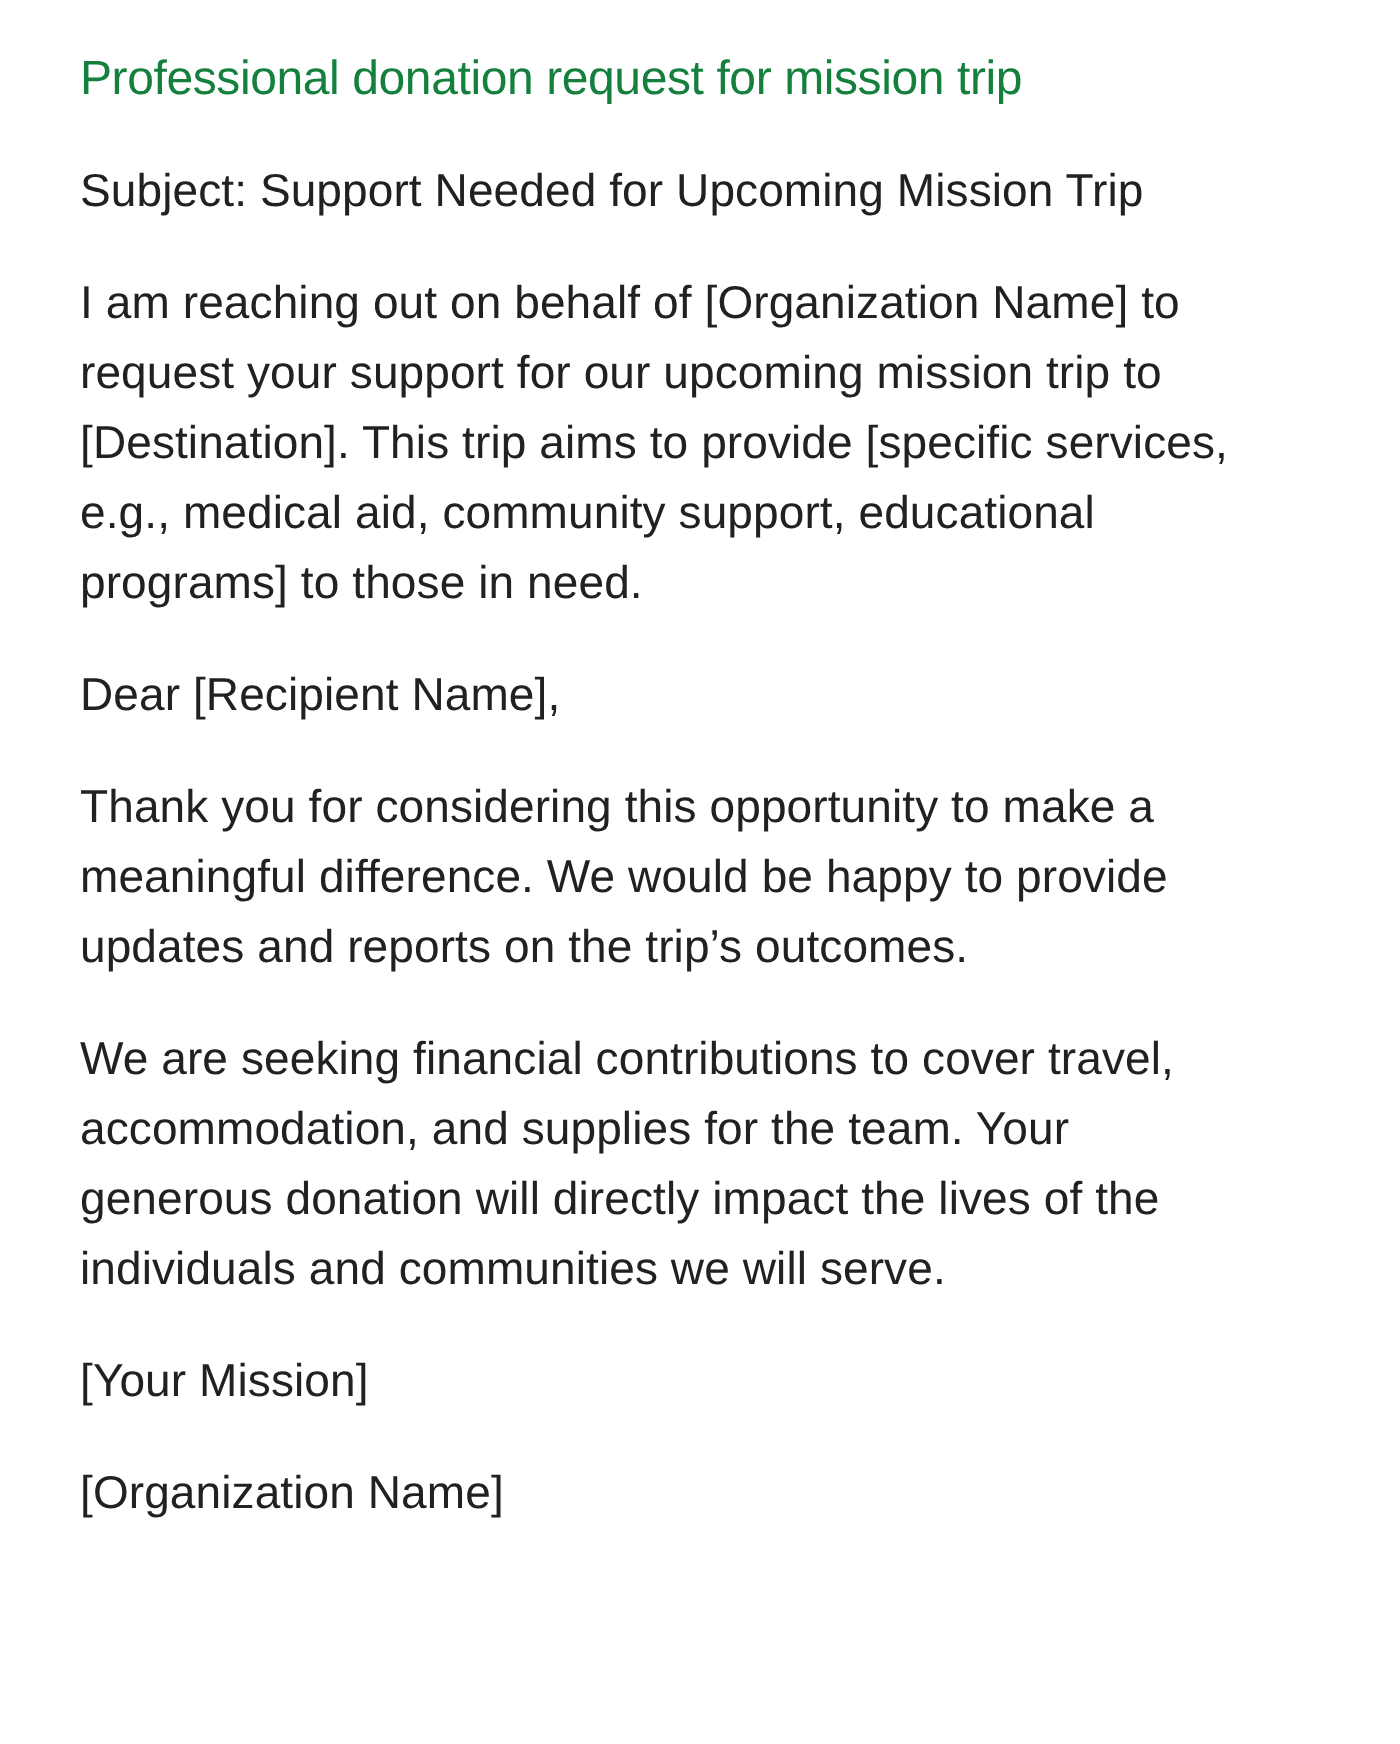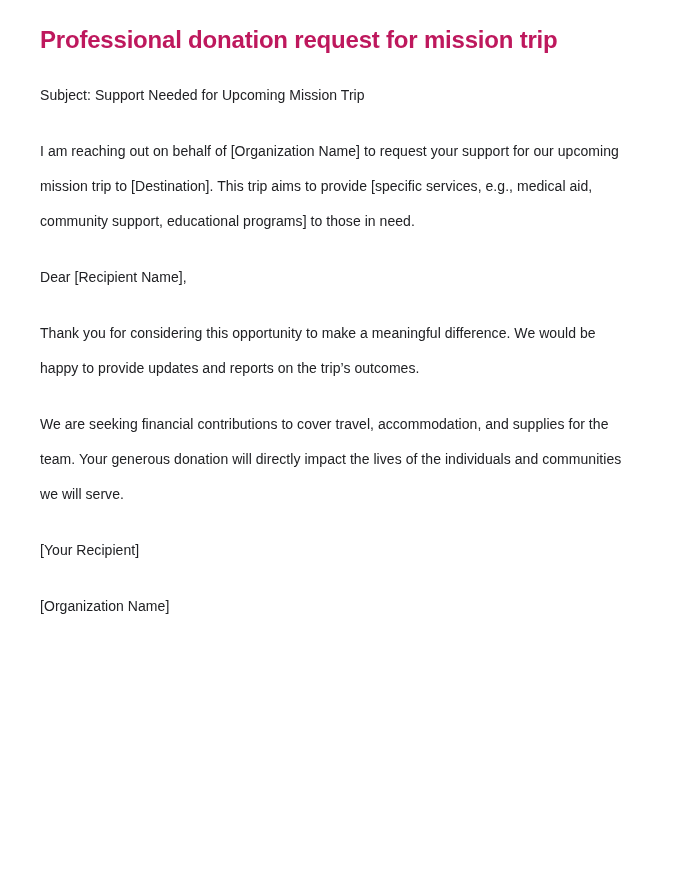--- a/index.html
+++ b/index.html
@@ -19,31 +19,31 @@
     box-sizing: border-box;
     width: 700px;
     height: 872px;
     padding: 24px 70px 0 40px;
     background: #ffffff;
   }
   .doc-title {
     font-family: "Liberation Sans", sans-serif;
     font-size: 24px;
     line-height: 32px;
-    font-weight: 700;
+    font-weight: 400;
     letter-spacing: -0.2px;
-    color: #be185d;
+    color: #15803d;
     margin: 0 0 22px 0;
     white-space: nowrap;
   }
   .body-block {
     width: 592px;
   }
   .para {
-    font-size: 14px;
+    font-size: 23px;
     line-height: 35px;
     font-weight: 400;
     color: #202124;
     margin: 0 0 21px 0;
     letter-spacing: 0.05px;
     text-align: left;
   }
   .para:last-child {
     margin-bottom: 0;
   }
@@ -62,18 +62,18 @@
     <p class="para">I am reaching out on behalf of [Organization Name] to request your support for our upcoming mission trip to [Destination]. This trip aims to provide [specific services, e.g., medical aid, community support, educational programs] to those in need.</p>
 
     <p class="para">Dear [Recipient Name],</p>
 
     <p class="para">Thank you for considering this opportunity to make a meaningful difference. We would be happy to provide updates and reports on the trip’s outcomes.</p>
 
     <p class="para">We are seeking financial contributions to cover travel, accommodation, and supplies for the team. Your generous donation will directly impact the lives of the individuals and communities we will serve.</p>
 
 
 
-    <p class="para">[Your Recipient]</p>
+    <p class="para">[Your Mission]</p>
 
     <p class="para">[Organization Name]</p>
 
   </div>
 </div>
 
 </body></html>

